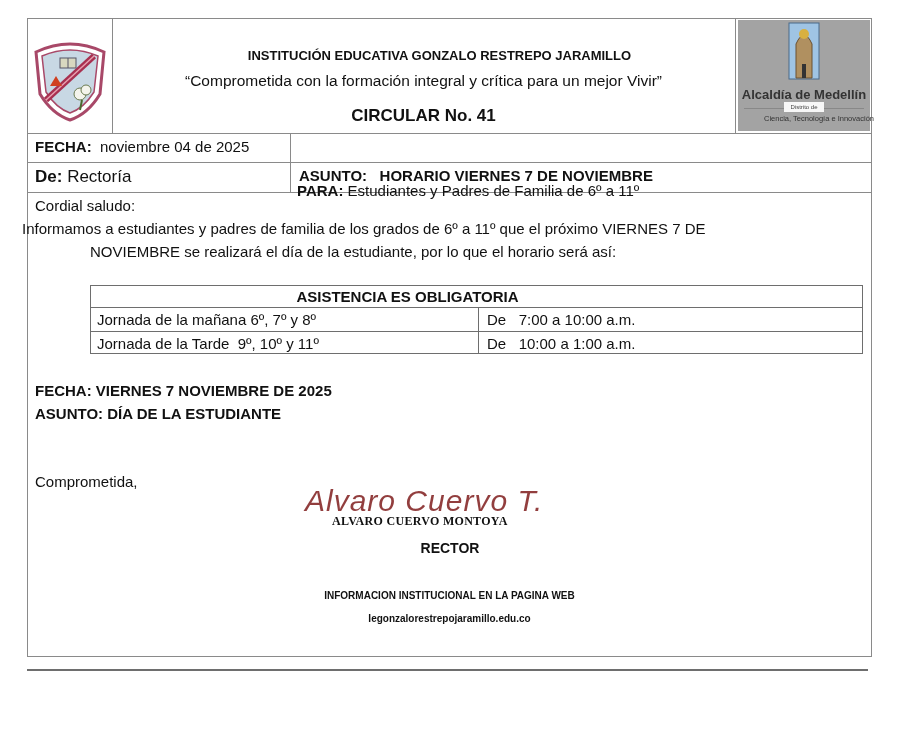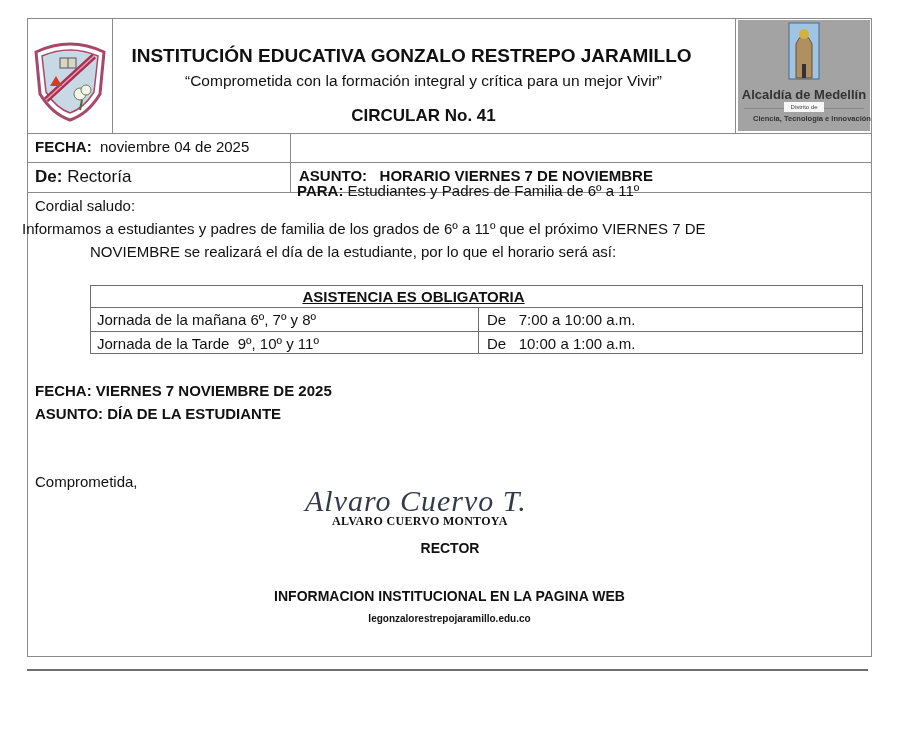--- a/index.html
+++ b/index.html
@@ -5,21 +5,21 @@
     html, body { margin:0; padding:0; background:#ffffff; }
     body { width:907px; height:730px; position:relative; overflow:hidden; font-family:"Liberation Sans", sans-serif; color:#111; }
     .abs { position:absolute; }
     .box { position:absolute; left:27px; top:18px; width:845px; height:639px; border:1px solid #8a8a8a; box-sizing:border-box; }
     .hline { position:absolute; height:1px; background:#8a8a8a; }
     .vline { position:absolute; width:1px; background:#8a8a8a; }
     .t { position:absolute; white-space:nowrap; font-size:15px; line-height:18px; }
     .b { font-weight:bold; }
     .center { text-align:center; }
     .bottom-rule { position:absolute; left:27px; top:669px; width:841px; height:2px; background:#6e6e6e; }
-    .sig { font-family:Liberation Serif, serif; font-style:italic; font-size:30px; color:#0f172a; letter-spacing:1px; }
+    .sig { font-family:Liberation Sans, sans-serif; font-style:italic; font-size:30px; color:#7f1d1d; letter-spacing:1px; }
     .signame { font-family:"Liberation Serif", serif; font-weight:bold; font-size:12px; letter-spacing:0.3px; }
   </style>
 </head>
 <body>
 
 <div class="box"></div>
 
 <div class="vline" style="left:112px; top:18px; height:115px;"></div>
 <div class="vline" style="left:735px; top:18px; height:115px;"></div>
 <div class="hline" style="left:27px; top:133px; width:845px;"></div>
@@ -35,35 +35,35 @@
     <line x1="16" y1="62" x2="64" y2="18" stroke="#e8a0b0" stroke-width="1.5"></line>
     <rect x="30" y="20" width="16" height="10" fill="#d8d8c0" stroke="#556" stroke-width="1"></rect>
     <line x1="38" y1="20" x2="38" y2="30" stroke="#556" stroke-width="1"></line>
     <path d="M20 48 L26 38 L32 48 Z" fill="#d04020"></path>
     <circle cx="50" cy="56" r="6" fill="#f4f4ec" stroke="#6a7a50" stroke-width="1"></circle>
     <circle cx="56" cy="52" r="5" fill="#f4f4ec" stroke="#6a7a50" stroke-width="1"></circle>
     <path d="M52 62 L50 72" stroke="#4a6a30" stroke-width="2"></path>
   </svg>
 </div>
 
-<div class="t b center" style="left:100px; top:47px; width:623px; font-size:19px;">INSTITUCIÓN EDUCATIVA GONZALO RESTREPO JARAMILLO</div>
+<div class="t b center" style="left:128px; top:47px; width:623px; font-size:13px;">INSTITUCIÓN EDUCATIVA GONZALO RESTREPO JARAMILLO</div>
 <div class="t center" style="left:112px; top:72px; width:623px; font-size:15.5px;">“Comprometida con la formación integral y crítica para un mejor Vivir”</div>
 <div class="t b center" style="left:112px; top:107px; width:623px; font-size:17px;">CIRCULAR No. 41</div>
 
 <div class="abs" style="left:738px; top:20px; width:132px; height:111px; background:#a3a3a3;">
   <svg class="abs" style="left:50px; top:2px;" width="32" height="60" viewBox="0 0 32 60">
     <rect x="1" y="1" width="30" height="56" fill="#9fc4e4" stroke="#4a6a8a" stroke-width="1"></rect>
     <path d="M8 56 L8 22 Q16 4 24 22 L24 56 Z" fill="#b09060" stroke="#6a5030" stroke-width="1"></path>
     <circle cx="16" cy="12" r="5" fill="#d8b040"></circle>
     <rect x="14" y="42" width="4" height="14" fill="#333"></rect>
   </svg>
   <div class="t b center" style="left:0; top:66px; width:132px; font-size:13px; color:#333;">Alcaldía de Medellín</div>
   <div class="abs" style="left:6px; top:88px; width:120px; height:1px; background:#888;"></div>
   <div class="t center" style="left:46px; top:82px; width:40px; font-size:6px; line-height:10px; background:#f7f7f7; color:#444;">Distrito de</div>
-  <div class="t center" style="left:8px; top:94px; width:132px; font-size:7.5px; line-height:10px; color:#333;font-weight:bold;">Ciencia, Tecnología e Innovación</div>
+  <div class="t center" style="left:15px; top:94px; width:132px; font-size:7.5px; line-height:10px; color:#333;">Ciencia, Tecnología e Innovación</div>
 </div>
 
 <div class="t" style="left:35px; top:138px;">
   <span class="b">FECHA:</span>&nbsp;
   <span>noviembre 04 de 2025</span>
 </div>
 <div class="t" style="left:297px; top:138px;margin-top:44px;">
   <span class="b">PARA:</span>
   <span>Estudiantes y Padres de Familia de 6º a 11º</span>
 </div>
@@ -77,30 +77,30 @@
 </div>
 
 <div class="t" style="left:35px; top:197px;">Cordial saludo:</div>
 <div class="t" style="left:22px; top:220px;">Informamos a estudiantes y padres de familia de los grados de 6º a 11º que el próximo VIERNES 7 DE</div>
 <div class="t" style="left:90px; top:243px;">NOVIEMBRE se realizará el día de la estudiante, por lo que el horario será así:</div>
 
 <div class="abs" style="left:90px; top:285px; width:773px; height:69px; border:1px solid #6e6e6e; box-sizing:border-box;"></div>
 <div class="hline" style="left:90px; top:307px; width:773px; background:#6e6e6e;"></div>
 <div class="hline" style="left:90px; top:331px; width:773px; background:#6e6e6e;"></div>
 <div class="vline" style="left:478px; top:307px; height:47px; background:#6e6e6e;"></div>
-<div class="t b center" style="left:96px; top:288px; width:635px;text-decoration:underline;">ASISTENCIA ES OBLIGATORIA</div>
+<div class="t b center" style="left:90px; top:288px; width:635px;">ASISTENCIA ES OBLIGATORIA</div>
 <div class="t" style="left:97px; top:311px;">Jornada de la mañana 6º, 7º y 8º</div>
 <div class="t" style="left:487px; top:311px; white-space:pre;">De   7:00 a 10:00 a.m.</div>
 <div class="t" style="left:97px; top:335px; white-space:pre;">Jornada de la Tarde  9º, 10º y 11º</div>
 <div class="t" style="left:487px; top:335px; white-space:pre;">De   10:00 a 1:00 a.m.</div>
 
 <div class="t b" style="left:35px; top:382px;">FECHA: VIERNES 7 NOVIEMBRE DE 2025</div>
 <div class="t b" style="left:35px; top:405px;">ASUNTO: DÍA DE LA ESTUDIANTE</div>
 
 <div class="t" style="left:35px; top:473px;">Comprometida,</div>
 <div class="t sig" style="left:305px; top:486px; line-height:30px; opacity:0.85;">Alvaro Cuervo T.</div>
 <div class="t signame" style="left:332px; top:512px;">ALVARO CUERVO MONTOYA</div>
 <div class="t b center" style="left:350px; top:539px; width:200px; font-size:14px;">RECTOR</div>
 
-<div class="t b center" style="left:27px; top:587px; width:845px; font-size:14px;">INFORMACION INSTITUCIONAL EN LA PAGINA WEB</div>
+<div class="t b center" style="left:27px; top:587px; width:845px; font-size:10px;">INFORMACION INSTITUCIONAL EN LA PAGINA WEB</div>
 <div class="t b center" style="left:27px; top:610px; width:845px; font-size:10px;">Iegonzalorestrepojaramillo.edu.co</div>
 
 <div class="bottom-rule"></div>
 
 </body></html>

